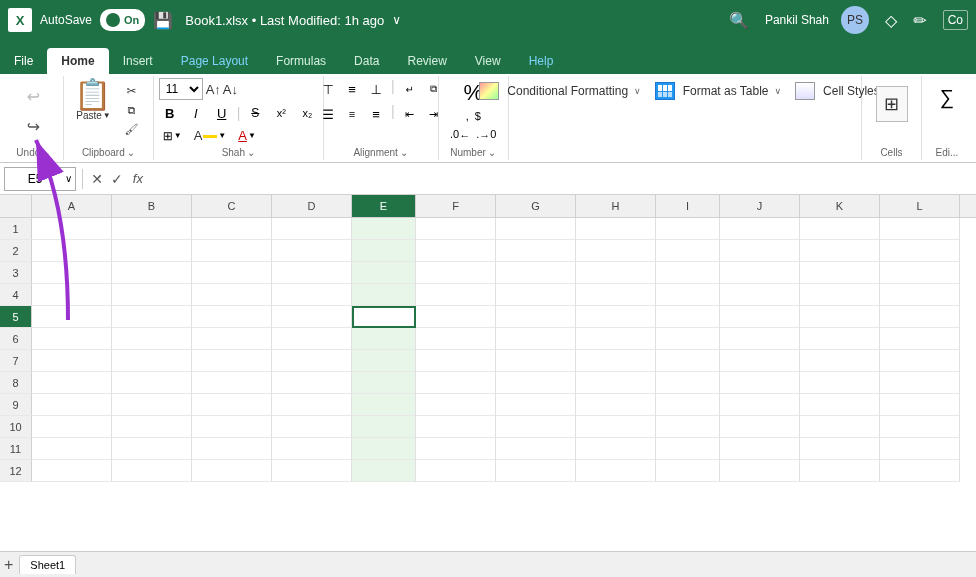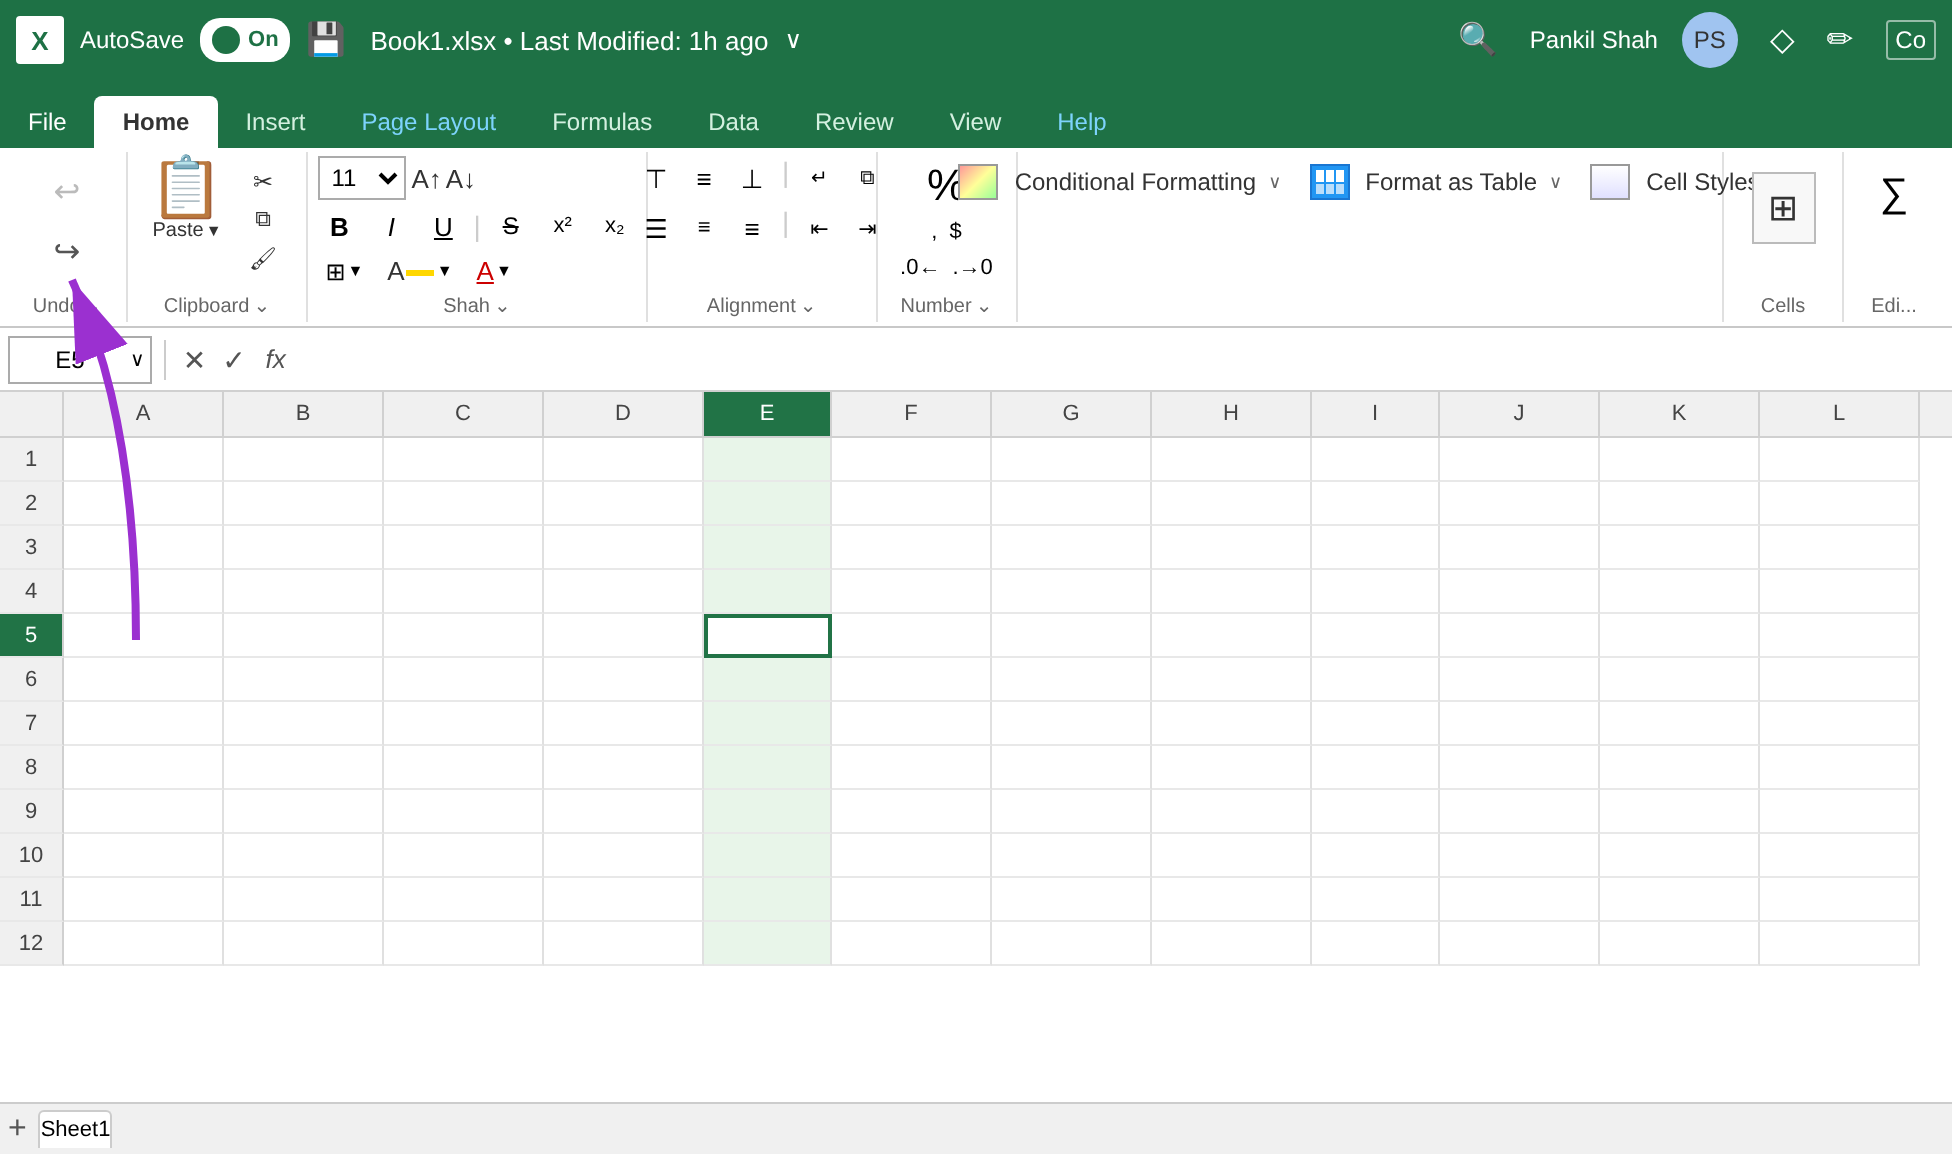--- a/index.html
+++ b/index.html
@@ -226,21 +226,21 @@
       z-index: 100;
     }
 
     
     .sheet-tabs {
       display: flex; align-items: center; background: #f0f0f0; border-top: 1px solid #ccc;
       height: 26px; padding: 0 4px; gap: 0;
       position: absolute; bottom: 0; left: 0; right: 0;
     }
     .sheet-tab {
-      padding: 3px 0; font-size: 11px; border: 1px solid #ccc; border-bottom: none;
+      padding: 3px 10px; font-size: 11px; border: 1px solid #ccc; border-bottom: none;
       background: #f0f0f0; cursor: pointer; border-radius: 3px 3px 0 0; margin-right: 2px;
     }
     .sheet-tab.active { background: #fff; font-weight: 500; }
   </style>
 </head>
 <body>
 
 <svg class="purple-arrow" width="976" height="577" viewBox="0 0 976 577" xmlns="http://www.w3.org/2000/svg">
 
   <defs>

